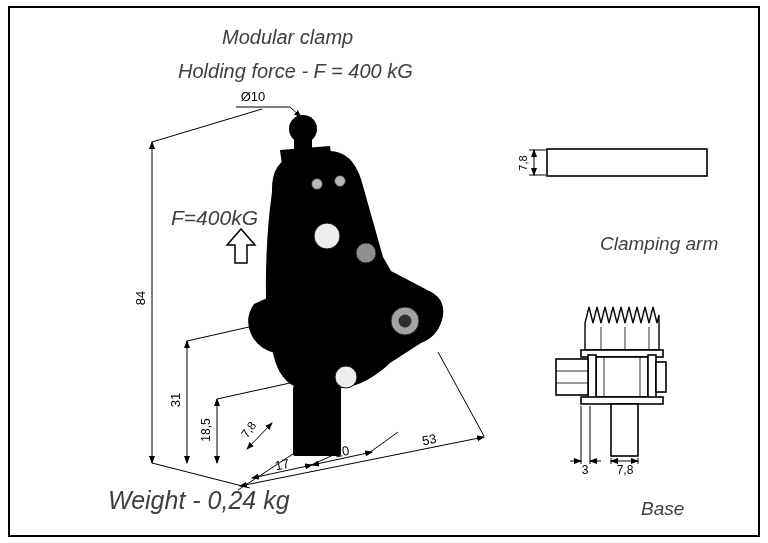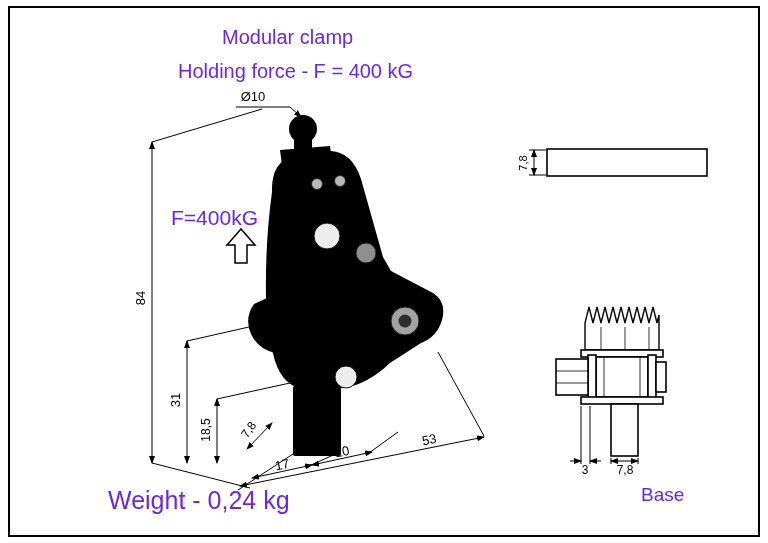--- a/index.html
+++ b/index.html
@@ -1,40 +1,41 @@
 <!DOCTYPE html>
 <html><head>
 <meta charset="utf-8">
 <style>
   html,body{margin:0;padding:0;background:#fff;}
   .page{position:relative;width:768px;height:543px;background:#ffffff;overflow:hidden;
         font-family:"Liberation Sans",sans-serif;color:#000;}
   .frame{position:absolute;left:8px;top:6px;right:8px;bottom:6px;border:2px solid #000;}
-  .lbl{position:absolute;white-space:nowrap;color:#6d28d9;}
+  .lbl{position:absolute;white-space:nowrap;color:#404040;font-style:italic;}
   .title{font-size:20px;}
   .subtitle{font-size:20px;}
   .weight{font-size:25px;}
   .partlabel{font-size:19px;}
   .force{font-size:21px;}
   svg{position:absolute;left:0;top:0;}
   svg text{font-family:"Liberation Sans",sans-serif;fill:#000;}
   .dimline{stroke:#000;stroke-width:1;fill:none;}
   .thin{stroke:#000;stroke-width:0.8;fill:none;}
   .outline{stroke:#000;stroke-width:1.6;fill:#fff;}
 </style>
 </head>
 <body>
 
 <div class="page">
   <div class="frame"></div>
 
   <div class="lbl title" style="left:222px;top:26px;">Modular clamp</div>
   <div class="lbl subtitle" style="left:178px;top:60px;">Holding force - F = 400 kG</div>
   <div class="lbl force" style="left:171px;top:206px;">F=400kG</div>
-  <div class="lbl partlabel" style="left:641px;top:484px;">Base</div>
+  <div class="lbl partlabel" style="left:600px;top:233px;">Clamping arm</div>
+  <div class="lbl partlabel" style="left:641px;top:498px;">Base</div>
   <div class="lbl weight" style="left:108px;top:486px;">Weight - 0,24 kg</div>
 
   <svg width="768" height="543" viewBox="0 0 768 543">
     <defs>
       <marker id="ah" viewBox="0 0 8 6" refX="7" refY="3" markerWidth="8" markerHeight="6" orient="auto-start-reverse" markerUnits="userSpaceOnUse">
         <path d="M0,0 L8,3 L0,6 Z" fill="#000"></path>
       </marker>
     </defs>
 
     <g>

